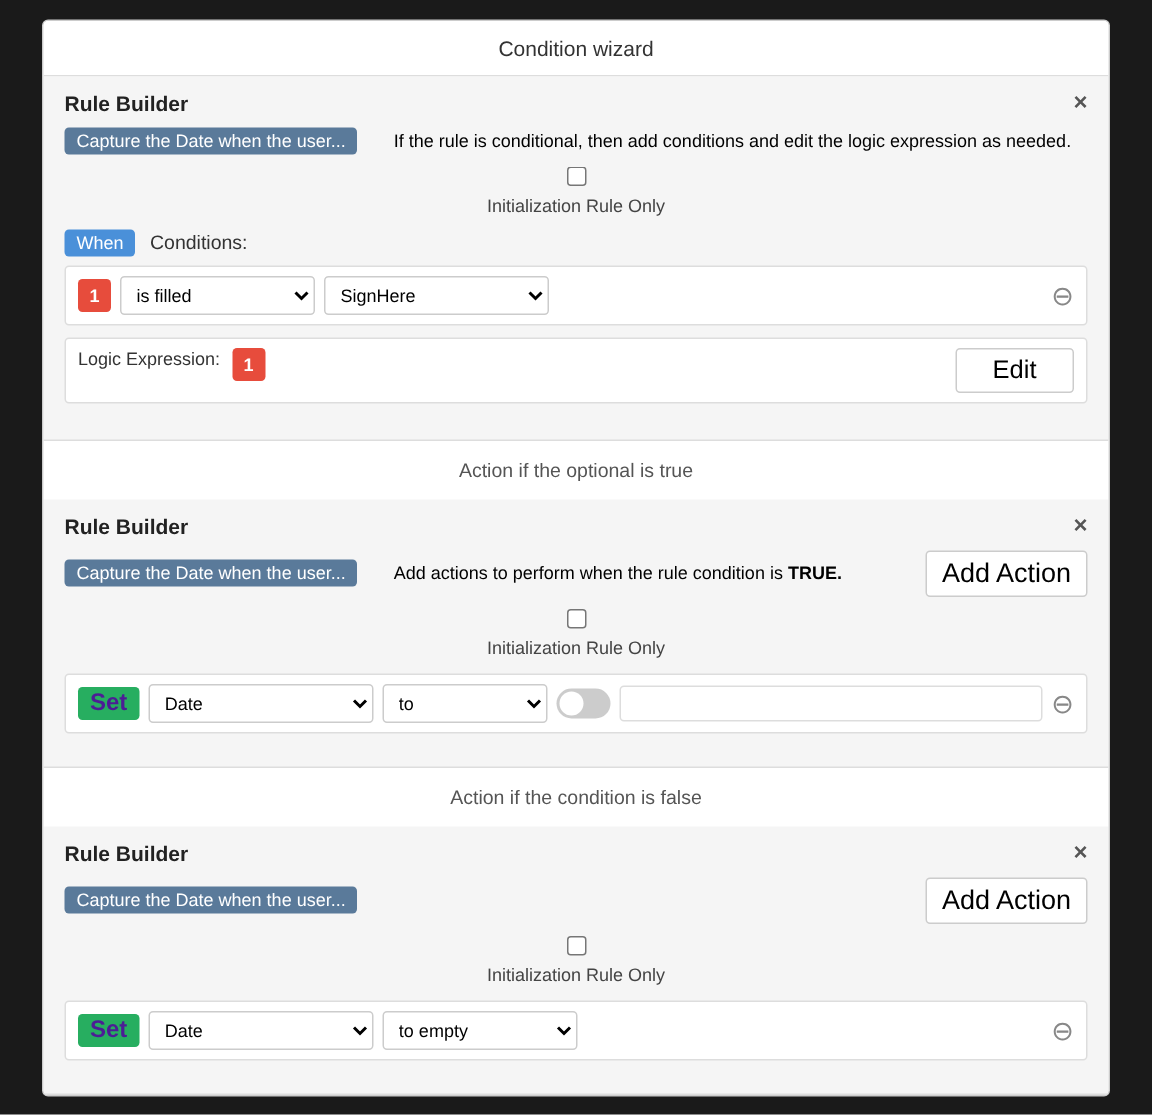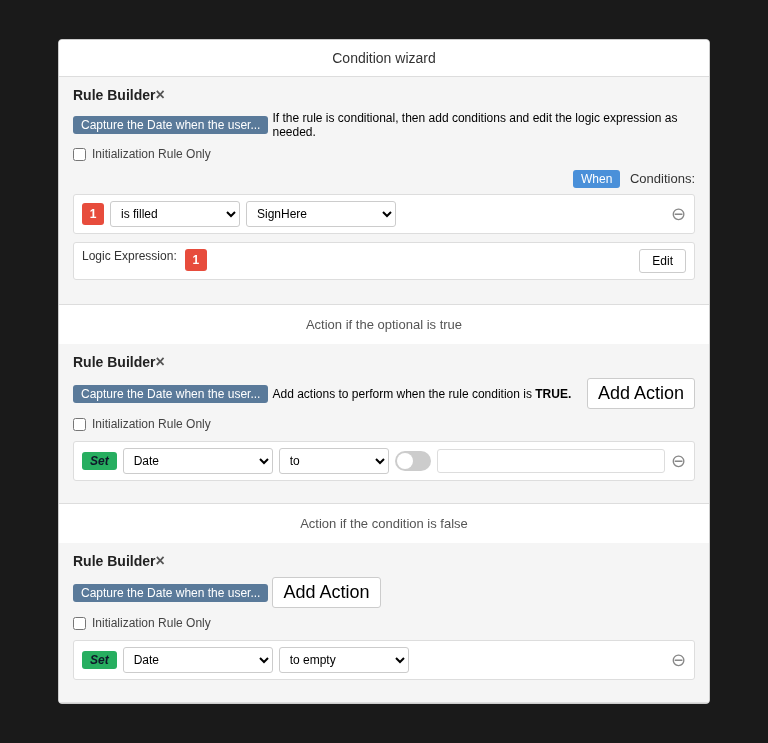--- a/index.html
+++ b/index.html
@@ -6,21 +6,21 @@
     body {
       background: #1a1a1a;
       display: flex;
       justify-content: center;
       align-items: center;
       min-height: 100vh;
       font-family: Arial, sans-serif;
       font-size: 13px;
     }
     .dialog-container {
-      width: 652px;
+      width: 712px;
       background: #fff;
       border: 1px solid #ccc;
       border-radius: 4px;
       overflow: hidden;
     }
     .dialog-title {
       text-align: center;
       padding: 10px;
       font-size: 14px;
       color: #333;
@@ -28,42 +28,44 @@
       background: #fff;
     }
     .rule-section {
       background: #f5f5f5;
       border-bottom: 1px solid #ddd;
       padding: 10px 14px 14px 14px;
     }
     .rule-header {
       display: flex;
       align-items: center;
+      justify-content: space-between;
       margin-bottom: 8px;
     }
     .rule-title {
       font-weight: bold;
       font-size: 14px;
       color: #222;
     }
     .close-btn {
       background: none;
       border: none;
       font-size: 16px;
       cursor: pointer;
       color: #555;
       font-weight: bold;
       line-height: 1;
     }
     .rule-description {
       display: flex;
       align-items: center;
-      gap: 4px;
+      gap: 24px;
       margin-bottom: 8px;
       flex-wrap: wrap;
+      justify-content: space-between;
     }
     .rule-tag {
       background: #5a7a9a;
       color: #fff;
       padding: 2px 8px;
       border-radius: 3px;
       font-size: 12px;
       white-space: nowrap;
       max-width: 200px;
       overflow: hidden;
@@ -82,29 +84,30 @@
       border-radius: 3px;
       cursor: pointer;
       font-size: 18px;
       white-space: nowrap;
     }
     .init-rule-row {
       display: flex;
       align-items: center;
       gap: 6px;
       margin-bottom: 10px;
+      flex-direction: column;
     }
     .init-rule-row input[type="checkbox"] { cursor: pointer; }
     .init-rule-label { font-size: 12px; color: #444; }
 
     
     .conditions-header {
       display: flex;
       align-items: center;
-      justify-content: flex-end;
+      justify-content: space-between;
       margin-bottom: 8px;
     }
     .when-badge {
       background: #4a90d9;
       color: #fff;
       padding: 2px 8px;
       border-radius: 3px;
       font-size: 12px;
       margin-right: 6px;
     }
@@ -138,27 +141,26 @@
       height: 22px;
       display: flex;
       align-items: center;
       justify-content: center;
       font-size: 12px;
       font-weight: bold;
       flex-shrink: 0;
     }
     .row-number-green {
       background: #27ae60;
-      color: #0f172a;
+      color: #4c1d95;
       border-radius: 3px;
       padding: 2px 8px;
-      font-size: 12px;
+      font-size: 16px;
       font-weight: bold;
       flex-shrink: 0;
-      font-style: italic;
     }
     select.field-select {
       border: 1px solid #ccc;
       border-radius: 3px;
       padding: 4px 6px;
       font-size: 12px;
       background: #fff;
       cursor: pointer;
     }
     .select-wide { width: 150px; }
@@ -199,24 +201,24 @@
     .logic-expr-input {
       flex: 1;
       border: none;
       outline: none;
       font-size: 12px;
       padding: 2px 4px;
     }
     .edit-btn {
       background: #fff;
       border: 1px solid #ccc;
-      padding: 4px 12px;
-      border-radius: 3px;
-      cursor: pointer;
-      font-size: 12px;
+      padding: 4px 24px;
+      border-radius: 3px;
+      cursor: pointer;
+      font-size: 17px;
     }
 
     .section-divider {
       text-align: center;
       padding: 12px;
       font-size: 13px;
       color: #555;
       background: #fff;
     }
 

